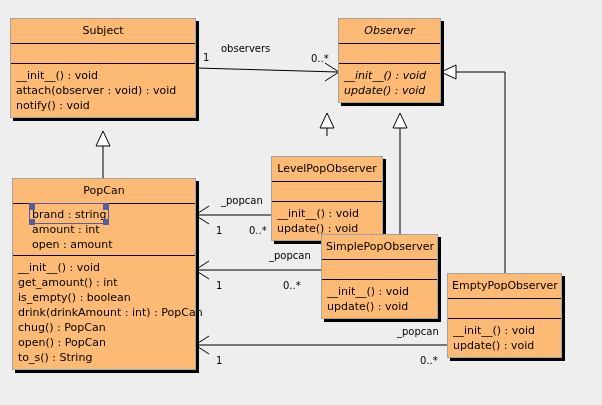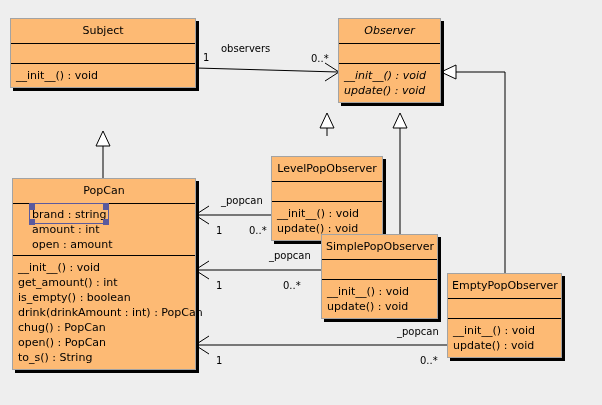--- a/index.html
+++ b/index.html
@@ -150,20 +150,22 @@
       <line x1="447" y1="345" x2="196" y2="345" stroke="#000" stroke-width="1"></line>
       <polyline points="209,336 195,345 209,354" fill="none" stroke="#000" stroke-width="1"></polyline>
     </g>
   </svg>
 
   <div class="uml-class" style="left:10px; top:18px; width:186px;">
     <div class="uml-name">Subject</div>
     <div class="uml-attrs empty"></div>
     <div class="uml-ops">
       <div class="uml-row">__init__() : void</div>
+      <div class="uml-row">attach(observer : void) : void</div>
+      <div class="uml-row">notify() : void</div>
     </div>
   </div>
 
   <div class="uml-class" style="left:338px; top:18px; width:103px;font-style:italic;">
     <div class="uml-name">Observer</div>
     <div class="uml-attrs empty"></div>
     <div class="uml-ops">
       <div class="uml-row">__init__() : void</div>
       <div class="uml-row">update() : void</div>
     </div>

